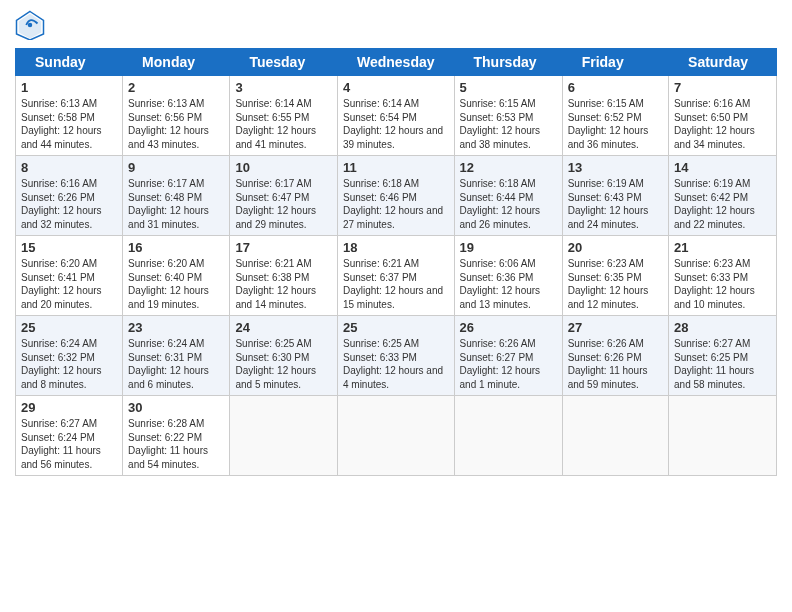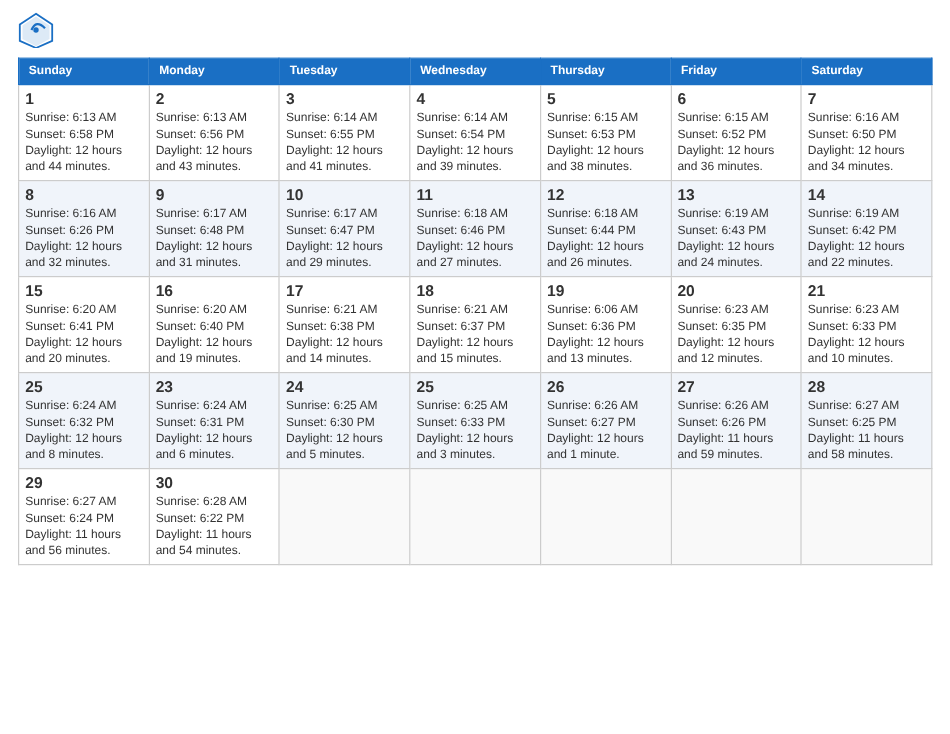--- a/index.html
+++ b/index.html
@@ -58,23 +58,23 @@
       color: #555;
     }
     .calendar {
       width: 100%;
       border-collapse: collapse;
       font-size: 10.5px;
     }
     .calendar thead th {
       background-color: #1a6fc4;
       color: #fff;
-      padding: 5px 8px;
+      padding: 5px 19px;
       text-align: left;
-      font-size: 10px;
+      font-size: 14px;
       font-weight: bold;
       border: 1px solid #1a6fc4;
     }
     .calendar tbody td {
       border: 1px solid #ccc;
       vertical-align: top;
       padding: 4px 5px;
       width: calc(100% / 7);
       height: 80px;
     }
@@ -333,21 +333,21 @@
             <span>Sunrise: 6:25 AM</span><br>
             <span>Sunset: 6:30 PM</span><br>
             <span>Daylight: 12 hours and 5 minutes.</span>
           </div>
         </td>
           <td>
           <span class="day-num">25</span>
           <div class="day-info">
             <span>Sunrise: 6:25 AM</span><br>
             <span>Sunset: 6:33 PM</span><br>
-            <span>Daylight: 12 hours and 3 minutes.</span>
+            <span>Daylight: 12 hours and 4 minutes.</span>
           </div>
         </td>
           <td>
           <span class="day-num">26</span>
           <div class="day-info">
             <span>Sunrise: 6:26 AM</span><br>
             <span>Sunset: 6:27 PM</span><br>
             <span>Daylight: 12 hours and 1 minute.</span>
           </div>
         </td>

